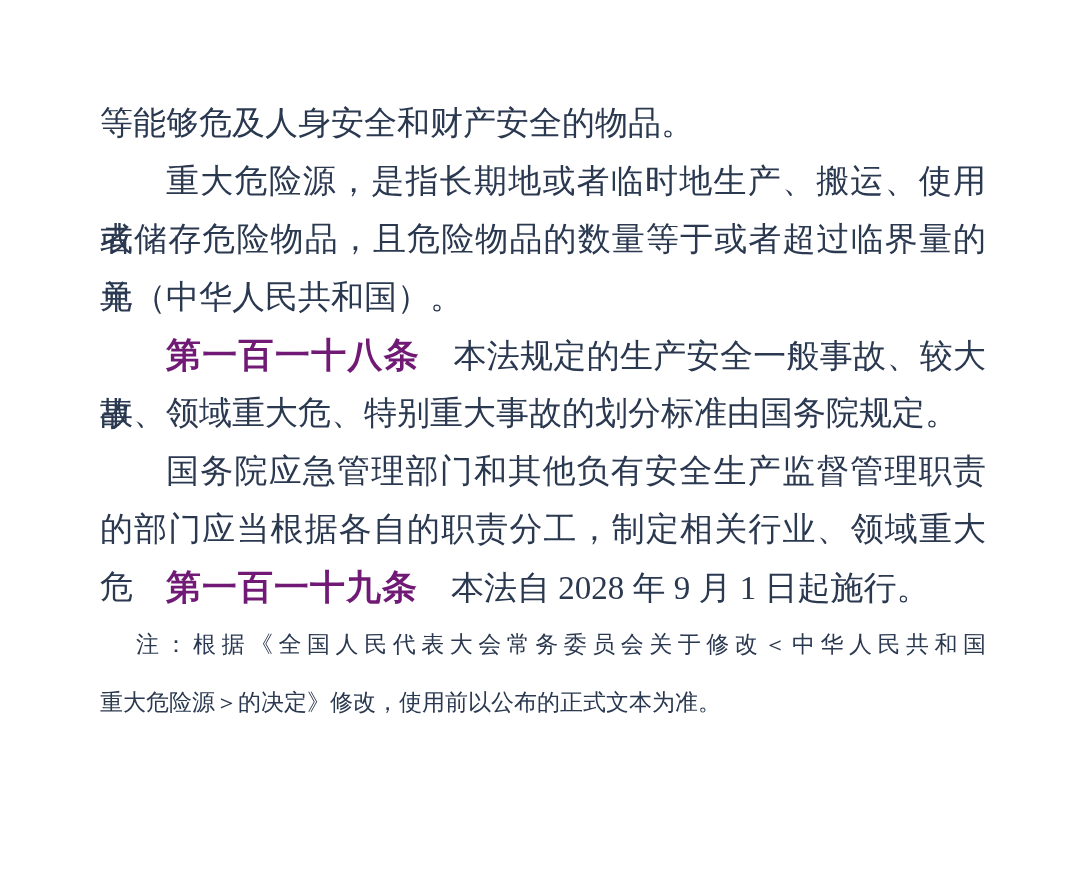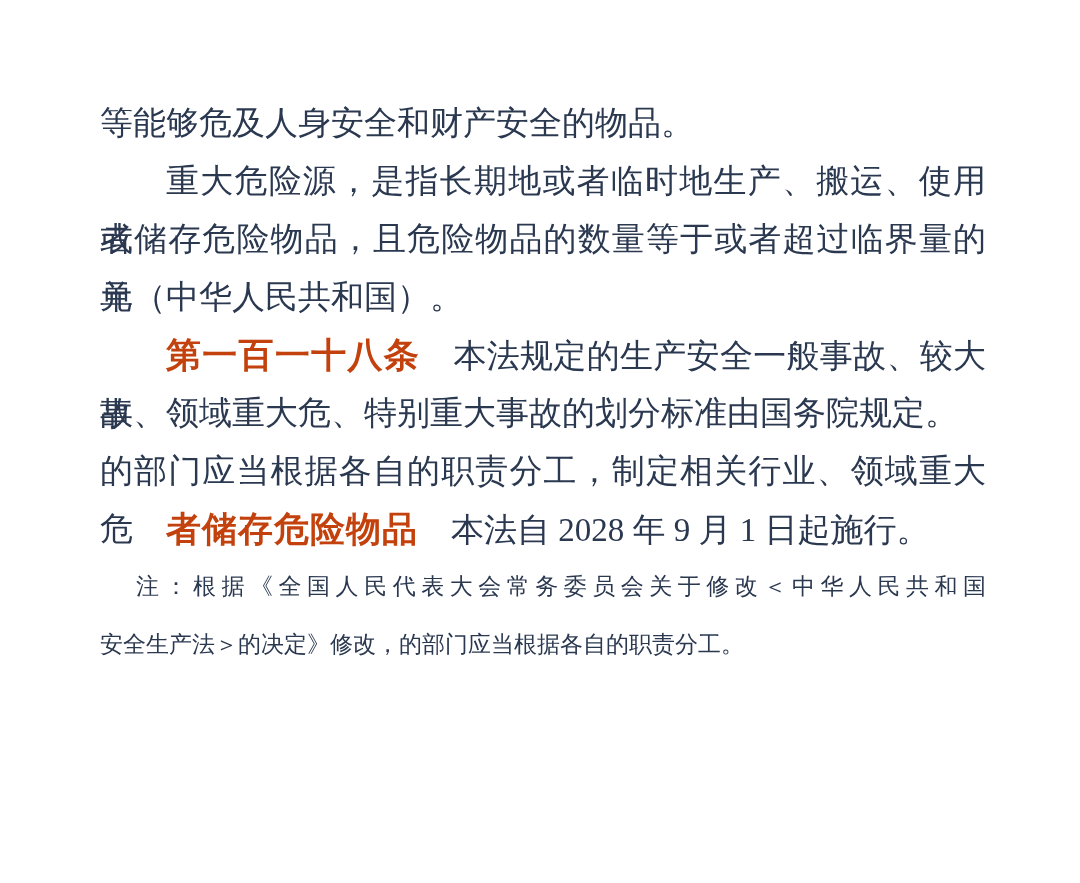--- a/index.html
+++ b/index.html
@@ -37,21 +37,21 @@
     text-align: justify;
     text-align-last: justify;
   }
   .line.indent   { text-indent: 66px; }
   .line.note     { font-size: 23px; }
   .line.note.indent { text-indent: 36px; }
   .art {
     font-family: "Liberation Sans", "DejaVu Sans", sans-serif;
     font-weight: 700;
     font-size: 35px;
-    color: #c2410c;
+    color: #701a75;
     letter-spacing: 1px;
   }
 </style>
 </head>
 <body>
 
 <div class="page">
   <div class="doc">
 
     <div class="line">
@@ -71,32 +71,35 @@
     </div>
 
     <div class="line fill indent">
       <span class="art">第一百一十八条</span><span>　本法规定的生产安全一般事故、较大事</span>
     </div>
 
     <div class="line">
       <span>故、领域重大危、特别重大事故的划分标准由国务院规定。</span>
     </div>
 
+    <div class="line fill indent">
+      <span>国务院应急管理部门和其他负有安全生产监督管理职责</span>
+    </div>
 
     <div class="line fill">
       <span>的部门应当根据各自的职责分工，制定相关行业、领域重大危</span>
     </div>
 
 
     <div class="line indent">
-      <span class="art">者储存危险物品</span><span>　本法自 2028 年 9 月 1 日起施行。</span>
+      <span class="art">第一百一十九条</span><span>　本法自 2028 年 9 月 1 日起施行。</span>
     </div>
 
     <div class="line note fill indent">
       <span>注：根据《全国人民代表大会常务委员会关于修改＜中华人民共和国</span>
     </div>
 
     <div class="line note">
-      <span>安全生产法＞的决定》修改，的部门应当根据各自的职责分工。</span>
+      <span>重大危险源＞的决定》修改，使用前以公布的正式文本为准。</span>
     </div>
 
   </div>
 </div>
 
 </body></html>

